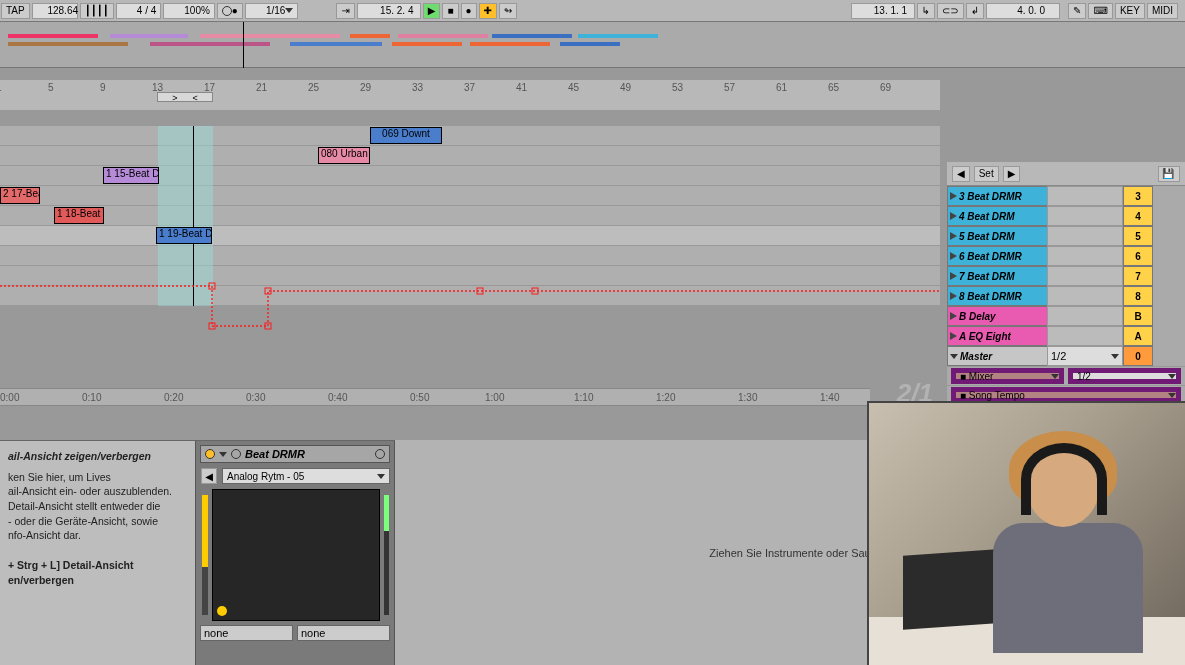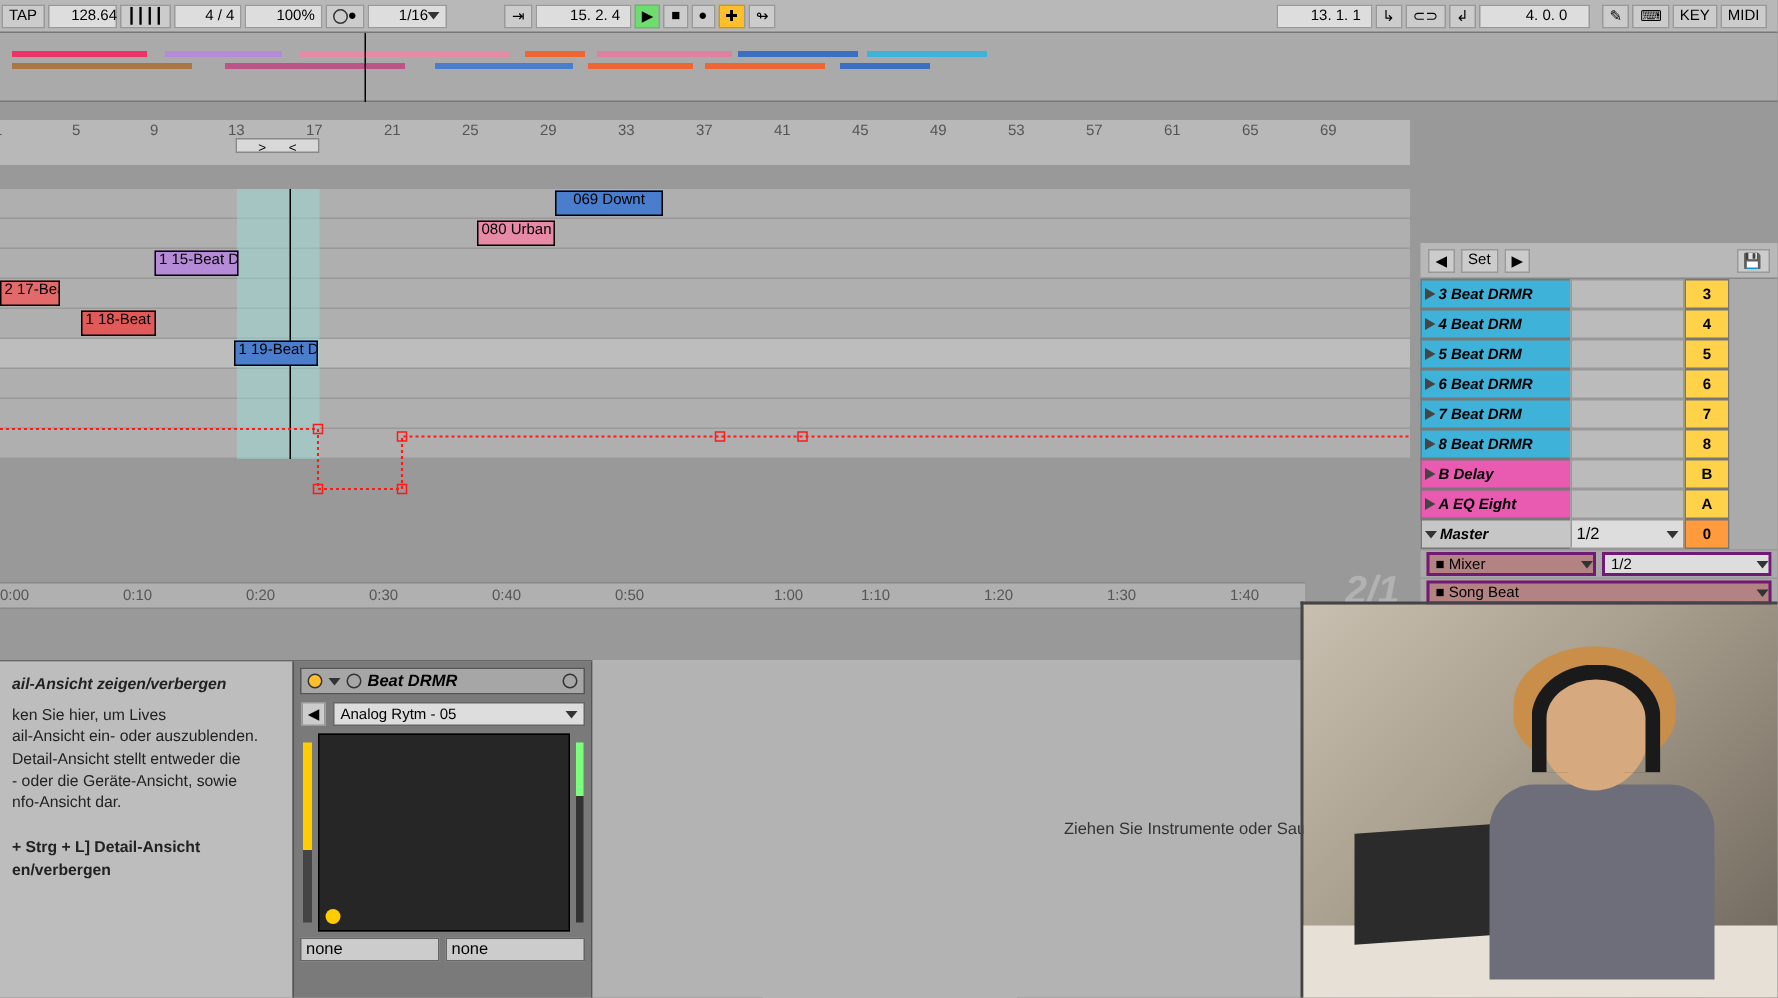--- a/index.html
+++ b/index.html
@@ -39,21 +39,21 @@
 
 .rpanel { position:absolute; top:94px; right:0; width:238px; }
 .rp-top { height:24px; background:#b8b8b8; display:flex; align-items:center; gap:2px; padding:0 4px; border-bottom:1px solid #888; }
 .rp-trow { height:20px; display:flex; }
 .rp-head { width:100px; display:flex; align-items:center; font-size:10px; font-weight:bold; padding-left:2px; gap:2px; border:1px solid #777; border-right:none; }
 .rp-mid { width:76px; background:#bbb; border:1px solid #999; }
 .rp-solo { width:30px; display:flex; align-items:center; justify-content:center; font-size:10px; font-weight:bold; border:1px solid #777; }
 .rp-rest { flex:1; background:#aaa; }
 .play-tri { width:0;height:0;border-top:4px solid transparent;border-bottom:4px solid transparent;border-left:7px solid #444;display:inline-block; }
 .rp-sel { height:18px; background:#aaa; display:flex; gap:4px; padding:1px 4px; margin-top:1px; }
-.rp-dd { flex:1; background:#b38282; border:2px solid #701a75; font-size:10px; padding-left:4px; display:flex; align-items:center; justify-content:space-between; }
+.rp-dd { flex:1; background:#b38282; border:5px solid #701a75; font-size:10px; padding-left:4px; display:flex; align-items:center; justify-content:space-between; }
 .rp-nums { display:flex; gap:4px; padding:2px 4px; }
 .rp-num { width:42px; height:16px; background:#ddd; border:1px solid #777; text-align:center; font-size:10px; }
 
 
 .detail { position:absolute; left:0; right:0; top:440px; height:225px; background:#999; border-top:1px solid #666; display:flex; }
 .info-panel { width:195px; background:#bdbdbd; padding:8px; font-size:10.5px; line-height:1.4; color:#222; }
 .info-panel .hd { font-weight:bold; font-style:italic; margin-bottom:6px; }
 .device-panel { width:200px; background:#7a7a7a; padding:4px; border-left:1px solid #555; border-right:1px solid #555; }
 .dev-title { height:18px; background:#a6a6a6; display:flex; align-items:center; gap:4px; padding:0 4px; font-size:11px; font-style:italic; font-weight:bold; border:1px solid #555; }
 .dev-dd { height:18px; margin-top:4px; display:flex; align-items:center; gap:4px; }
@@ -199,21 +199,21 @@
 
   <div class="pagenum">2/1</div>
 
   <div class="timeruler" id="timeruler">
       <span style="left: 0px;">0:00</span>
       <span style="left: 82px;">0:10</span>
       <span style="left: 164px;">0:20</span>
       <span style="left: 246px;">0:30</span>
       <span style="left: 328px;">0:40</span>
       <span style="left: 410px;">0:50</span>
-      <span style="left: 516px;">1:00</span>
+      <span style="left: 485px;">1:00</span>
       <span style="left: 574px;">1:10</span>
       <span style="left: 656px;">1:20</span>
       <span style="left: 738px;">1:30</span>
       <span style="left: 820px;">1:40</span>
     </div>
 
   <div class="rpanel">
     <div class="rp-top">
       <div class="tb-btn">◀</div>
       <div class="tb-btn">Set</div>
@@ -312,21 +312,21 @@
           <span>■ <span>Mixer</span></span>
           <span class="dn"></span>
         </div>
       <div class="rp-dd" style="background:#ddd">
           <span>1/2</span>
           <span class="dn"></span>
         </div>
     </div>
     <div class="rp-sel">
       <div class="rp-dd">
-          <span>■ <span>Song Beat</span></span>
+          <span>■ <span>Song Tempo</span></span>
           <span class="dn"></span>
         </div>
     </div>
     <div class="rp-nums">
       <div class="rp-num">60.0</div>
       <span>-</span>
       <div class="rp-num">200</div>
     </div>
   </div>
 </div>

